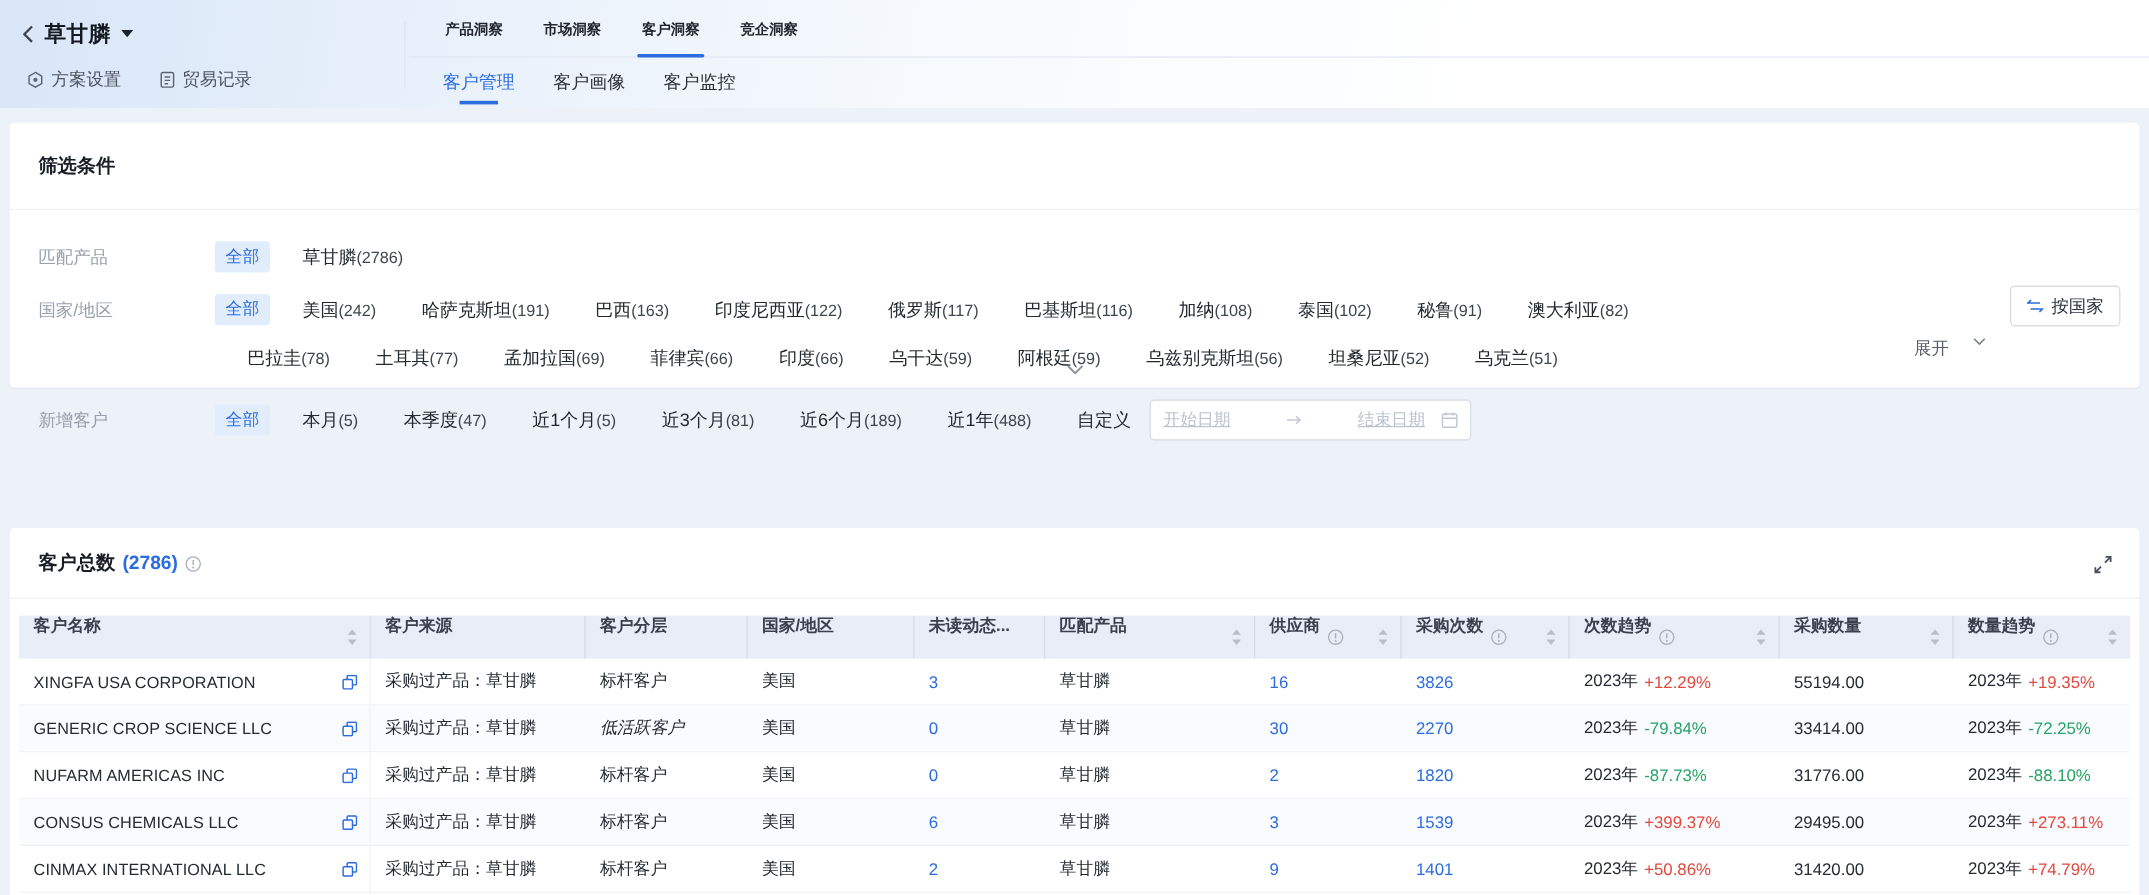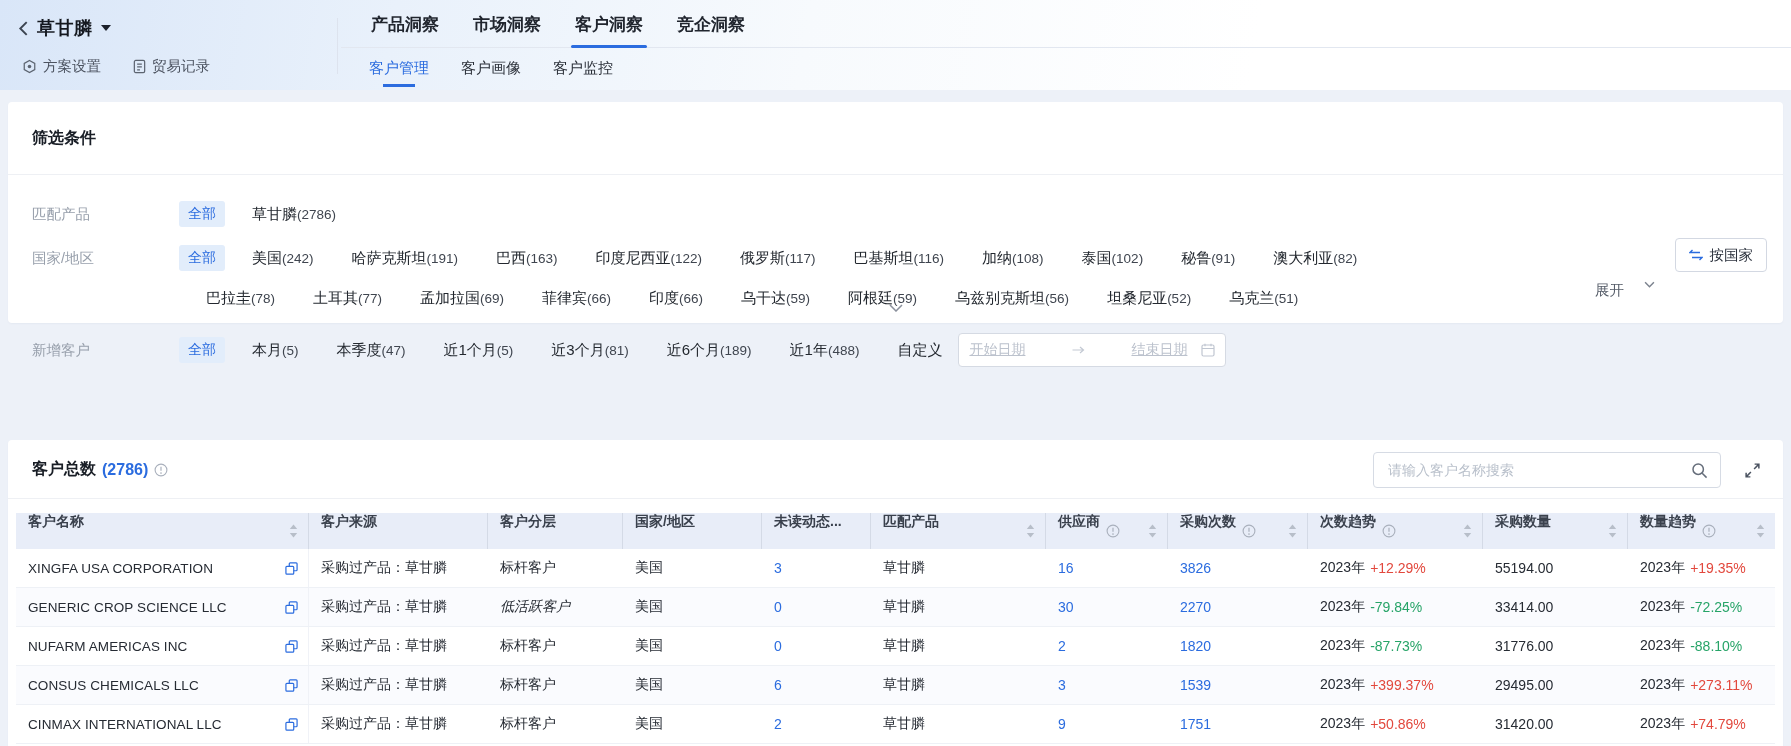--- a/index.html
+++ b/index.html
@@ -13,21 +13,21 @@
           background:linear-gradient(100deg,#d9e6f8 0%,#e9f1fb 22%,#f7fafd 45%,#ffffff 70%);}
   .tb-left{position:absolute;left:18px;top:0;width:310px;height:90px;}
   .title-row{position:absolute;left:0;top:16px;display:flex;align-items:center;gap:8px;}
   .title-row h1{margin:0;font-size:18px;font-weight:700;color:#14181f;letter-spacing:.5px;}
   .tb-actions{position:absolute;left:4px;top:57px;display:flex;gap:32px;}
   .tb-act{display:flex;align-items:center;gap:6px;color:#4c5360;font-size:14.5px;cursor:pointer;}
   .tb-divider{position:absolute;left:337px;top:18px;width:1px;height:56px;background:#dde3ee;}
   .tb-tabs{position:absolute;left:361px;top:0;right:0;height:90px;}
   .tabs-line{position:absolute;left:-20px;right:0;top:47px;height:1px;background:#e2e7f0;}
   .main-tabs{position:absolute;left:8px;top:0;display:flex;gap:30px;height:48px;}
-  .mtab{position:relative;display:flex;align-items:center;font-size:17px;font-weight:600;color:#20252e;cursor:pointer;padding:0 2px;}
+  .mtab{position:relative;display:flex;align-items:center;font-size:12px;font-weight:600;color:#20252e;cursor:pointer;padding:0 2px;}
   .mtab.active:after{content:"";position:absolute;left:-2px;right:-2px;bottom:0;height:3px;background:#2b6cdf;border-radius:2px;}
   .sub-tabs{position:absolute;left:8px;top:48px;display:flex;gap:32px;height:40px;}
   .stab{position:relative;display:flex;align-items:center;font-size:15px;color:#2a2f38;cursor:pointer;}
   .stab.active{color:#2b6cdf;}
   .stab.active:after{content:"";position:absolute;left:14px;width:32px;bottom:1px;height:3px;background:#2b6cdf;}
 
   
   .filter-card{position:absolute;left:8px;top:102px;width:1775px;height:221px;background:#fff;border-radius:4px;
                box-shadow:0 1px 2px rgba(30,50,90,.04);}
   .f-title{position:absolute;left:24px;top:26px;font-size:16px;font-weight:700;color:#191e26;}
@@ -235,29 +235,20 @@
       <span>客户总数</span>
       <span class="count">(2786)</span>
       <span class="icon" id="i-title-info">
           <svg width="14" height="14" viewBox="0 0 14 14" fill="none">
             <circle cx="7" cy="7" r="5.9" stroke="#a9b0bc" stroke-width="1.1"></circle>
             <path d="M7 3.7v4.1" stroke="#a9b0bc" stroke-width="1.2"></path>
             <circle cx="7" cy="10" r="0.85" fill="#a9b0bc"></circle>
           </svg>
         </span>
     </div>
-    <div class="search-box">
-      <input placeholder="请输入客户名称搜索" style="">
-      <span class="icon" id="i-search">
-          <svg width="17" height="17" viewBox="0 0 17 17" fill="none" stroke="#656d7a" stroke-width="1.5">
-            <circle cx="7.2" cy="7.2" r="5.2"></circle>
-            <path d="M11.2 11.2L15.6 15.6"></path>
-          </svg>
-        </span>
-    </div>
     <span class="fullscreen-btn icon" id="i-full">
         <svg width="17" height="17" viewBox="0 0 16 16" fill="none" stroke="#4a5260" stroke-width="1.4">
           <path d="M10 2h4v4M14 2L9.5 6.5M6 14H2v-4M2 14l4.5-4.5"></path>
         </svg>
       </span>
     <div class="t-divider"></div>
 
     <div class="tbl">
       <div class="thead" id="thead">
           <div class="th" style="width: 293px; flex: 0 0 293px;">
@@ -482,21 +473,21 @@
                   <rect x="1" y="4.6" width="8.4" height="8.4" rx="1" fill="#ffffff"></rect>
                 </svg>
               </span>
             </div>
             <div class="td " style="flex: 0 0 179px; width: 179px;">采购过产品：草甘膦</div>
             <div class="td " style="flex: 0 0 135px; width: 135px;">标杆客户</div>
             <div class="td " style="flex: 0 0 139px; width: 139px;">美国</div>
             <div class="td link" style="flex: 0 0 109px; width: 109px;">2</div>
             <div class="td " style="flex: 0 0 175px; width: 175px;">草甘膦</div>
             <div class="td link" style="flex: 0 0 122px; width: 122px;">9</div>
-            <div class="td link" style="flex: 0 0 140px; width: 140px;">1751</div>
+            <div class="td link" style="flex: 0 0 140px; width: 140px;">1401</div>
             <div class="td trend" style="flex: 0 0 175px; width: 175px;">
               <span>2023年</span>
               <span class="pct up">+50.86%</span>
             </div>
             <div class="td " style="flex: 0 0 145px; width: 145px;">31420.00</div>
             <div class="td trend" style="flex: 1 1 0%;">
               <span>2023年</span>
               <span class="pct up">+74.79%</span>
             </div>
           </div>

